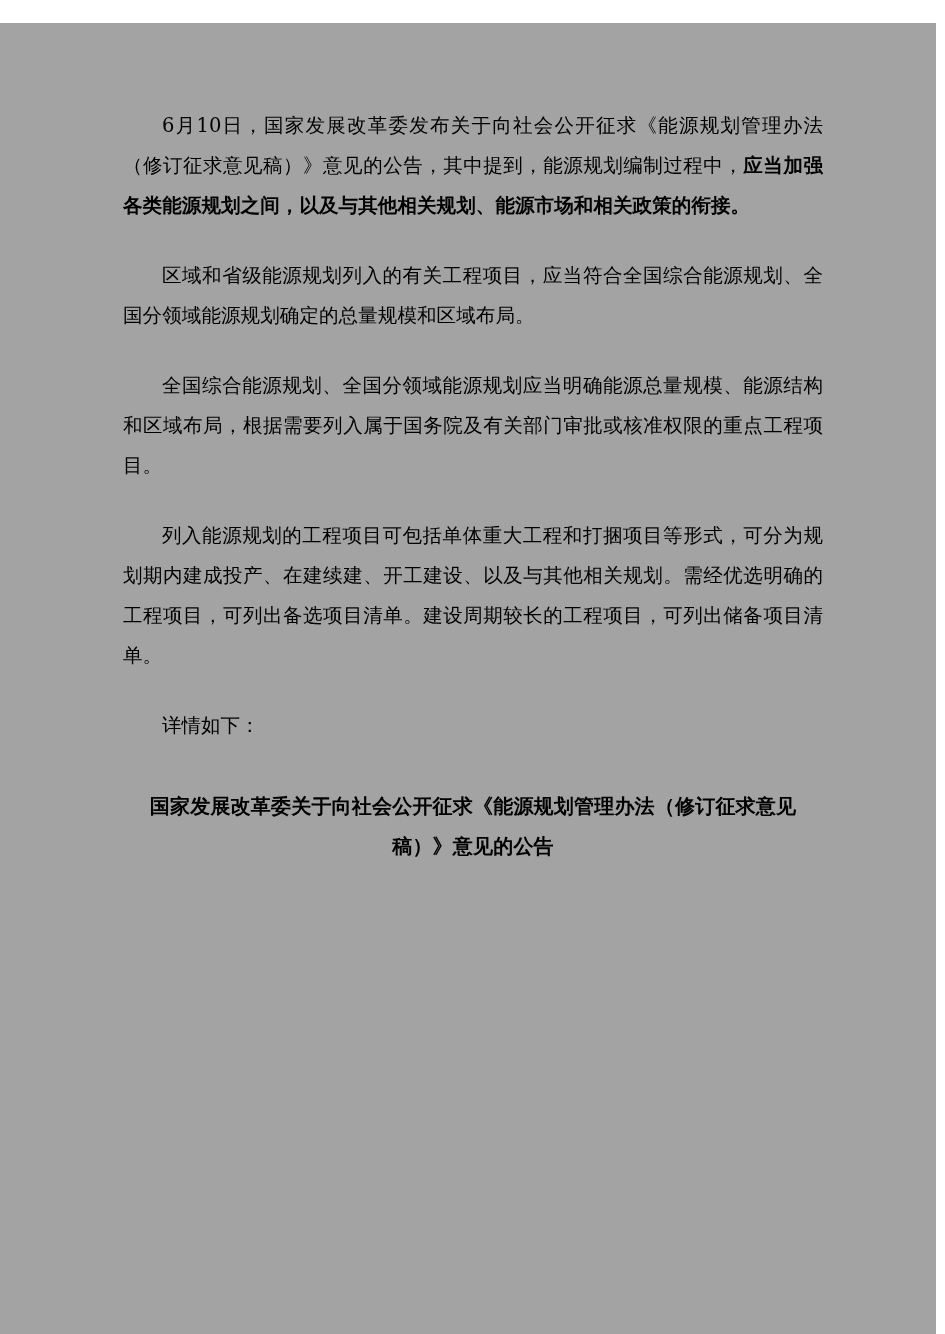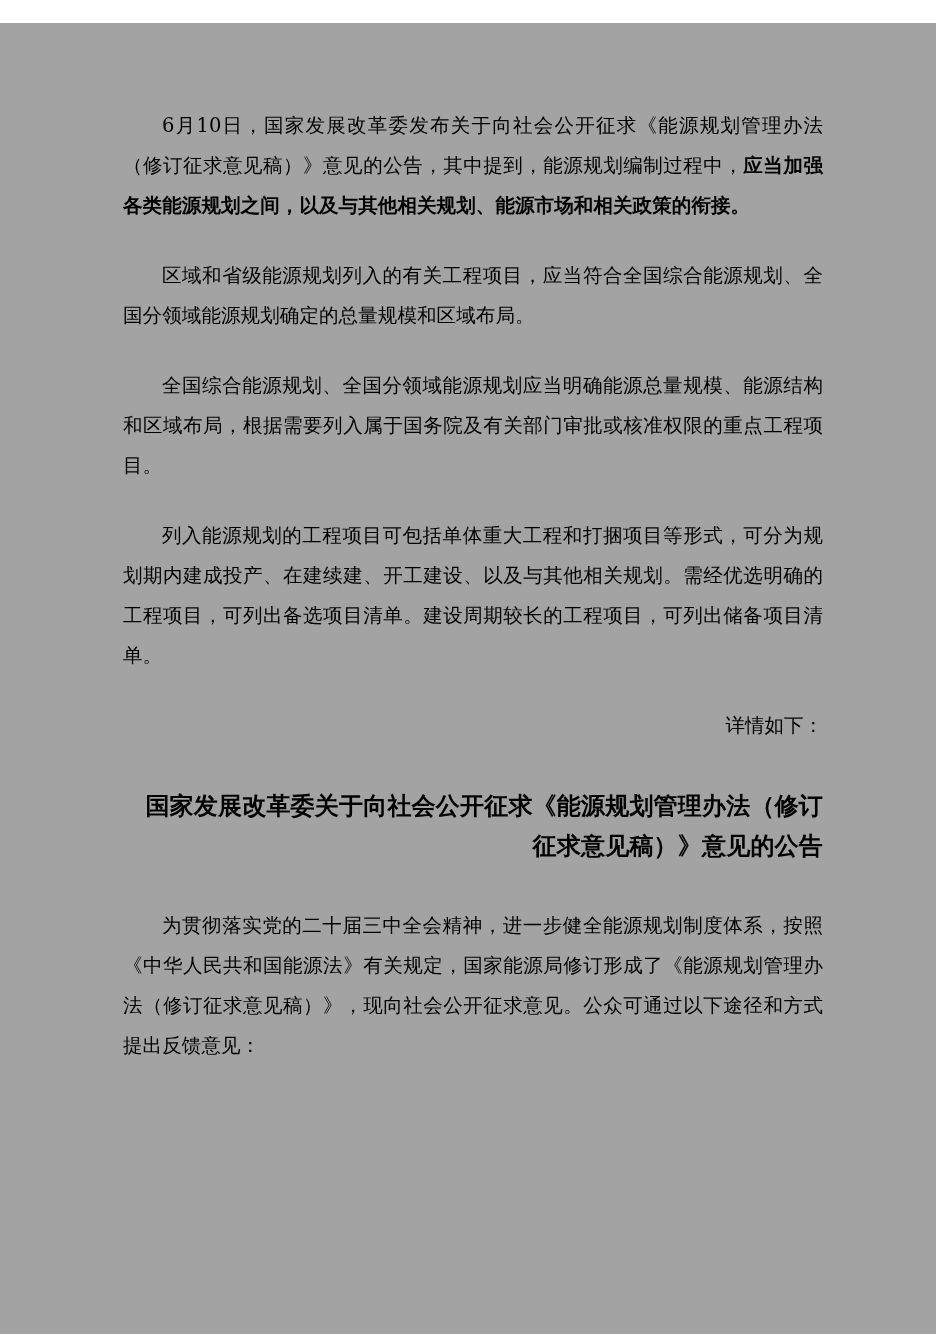--- a/index.html
+++ b/index.html
@@ -49,30 +49,30 @@
   .para .bold {
     font-weight: bold;
   }
 
   
   .para-lead {
     margin: 0 0 40px 0;
     font-size: 19.5px;
     line-height: 40px;
     text-indent: 2em;
-    text-align: right;
+    text-align: left;
   }
 
   
   .doc-heading {
     margin: 0 0 40px 0;
-    font-size: 24px;
+    font-size: 20px;
     line-height: 40px;
     font-weight: bold;
-    text-align: right;
+    text-align: center;
     text-indent: 0;
     letter-spacing: 0.2px;
   }
 
   
   .gap-before-heading {
     margin-top: 18px;
   }
 </style>
 </head>
@@ -87,16 +87,15 @@
 
     <p class="para">全国综合能源规划、全国分领域能源规划应当明确能源总量规模、能源结构和区域布局，根据需要列入属于国务院及有关部门审批或核准权限的重点工程项目。</p>
 
     <p class="para">列入能源规划的工程项目可包括单体重大工程和打捆项目等形式，可分为规划期内建成投产、在建续建、开工建设、以及与其他相关规划。需经优选明确的工程项目，可列出备选项目清单。建设周期较长的工程项目，可列出储备项目清单。</p>
 
 
     <p class="para-lead gap-before-heading">详情如下：</p>
 
     <h1 class="doc-heading">国家发展改革委关于向社会公开征求《能源规划管理办法（修订征求意见稿）》意见的公告</h1>
 
-    <p class="para">为贯彻落实党的二十届三中全会精神，进一步健全能源规划制度体系，按照《中华人民共和国能源法》有关规定，国家能源局修订形成了《能源规划管理办法（修订征求意见稿）》，现向社会公开征求意见。公众可通过以下途径和方式提出反馈意见：</p>
 
   </div>
 </div>
 
 </body></html>

